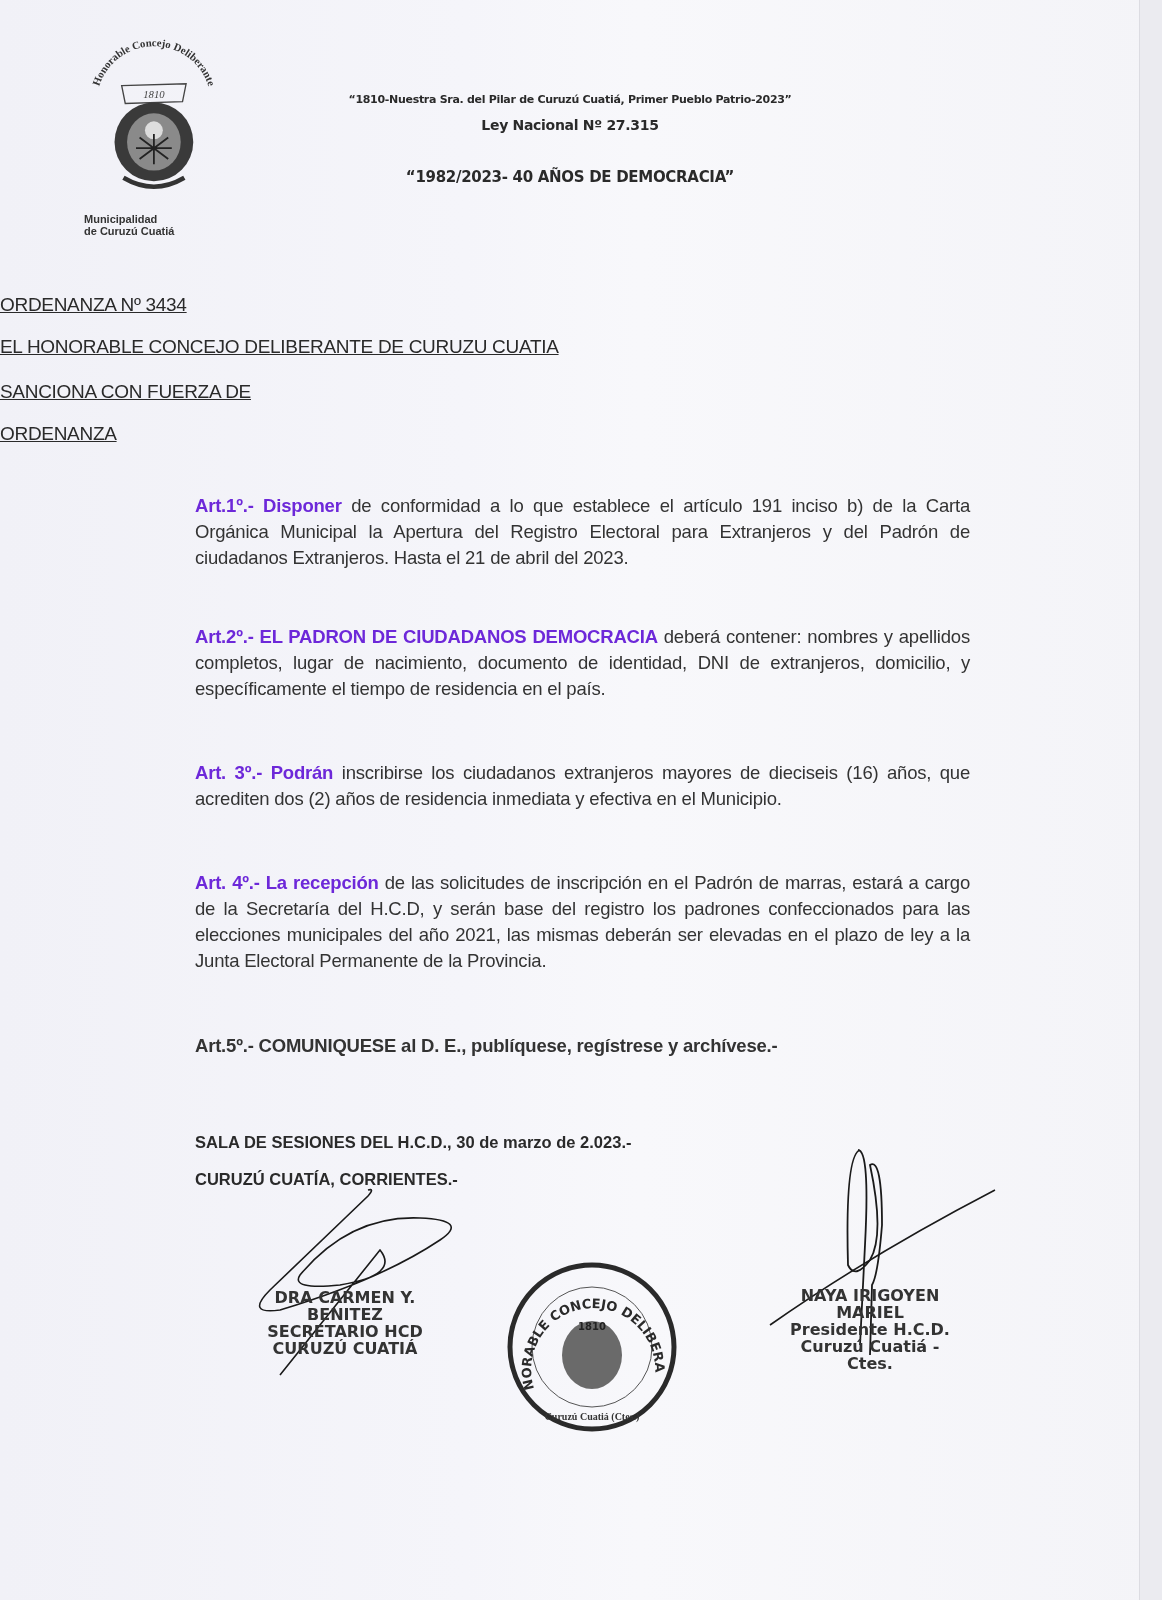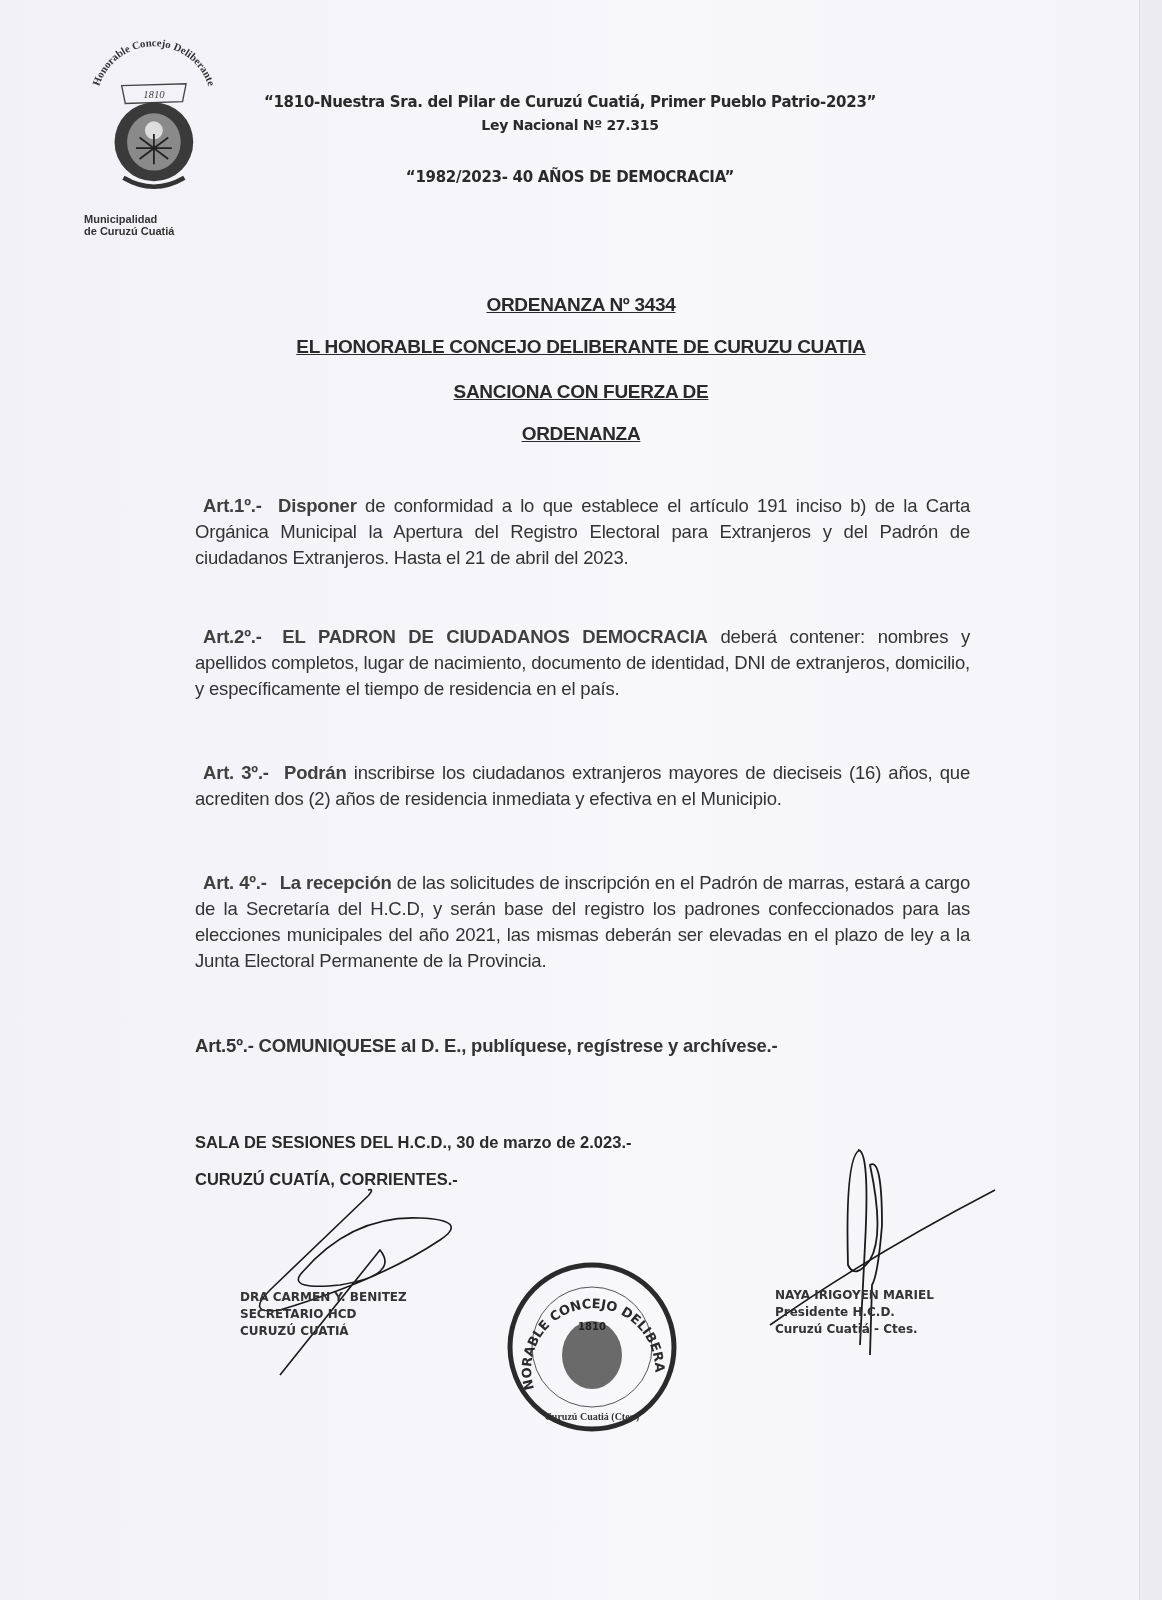--- a/index.html
+++ b/index.html
@@ -6,31 +6,31 @@
   body {
     width:1162px; height:1600px; overflow:hidden; position:relative;
     background: linear-gradient(90deg, #f1f1f7 0%, #f5f5fa 40%, #f8f8fb 55%, #f4f4f8 100%);
     font-family: "Liberation Sans", sans-serif;
     color:#222;
   }
   .page-edge { position:absolute; right:0; top:0; width:22px; height:1600px; background:#ebebf0; border-left:1px solid #dcdce2; }
   .logo { position:absolute; left:78px; top:48px; width:150px; height:190px; }
   .logo-caption { position:absolute; left:84px; top:213px; width:140px; text-align:left; font-weight:bold; font-size:11px; line-height:12px; color:#333; }
   .motto { position:absolute; left:240px; width:660px; text-align:center; font-family:"DejaVu Sans", sans-serif; font-weight:bold; color:#2a2a2a; letter-spacing:-0.3px; }
-  .motto1 { top:93px; font-size:15px; }
+  .motto1 { top:93px; font-size:11px; }
   .motto2 { top:117px; font-size:14px; }
   .motto3 { top:168px; font-size:15px; }
-  .heading { position:absolute; left:0; width:1162px; text-align:center; font-weight:bold; text-decoration:underline; font-size:19px; color:#2a2a2a; letter-spacing:-0.3px; }
+  .heading { position:absolute; left:0; width:1162px; text-align:left; font-weight:normal; text-decoration:underline; font-size:19px; color:#2a2a2a; letter-spacing:-0.3px; }
   .h1 { top:294px; } .h2 { top:336px; } .h3 { top:381px; } .h4 { top:423px; }
   .para { position:absolute; left:195px; width:775px; font-size:18.5px; line-height:26px; color:#333; text-align:justify; letter-spacing:-0.2px; }
-  .para b { color:#404040;margin-left:8px; }
+  .para b { color:#6d28d9; }
   .p1 { top:493px; } .p2 { top:624px; } .p3 { top:760px; } .p4 { top:870px; } .p5 { top:1033px; font-weight:bold; }
   .closing { position:absolute; left:195px; font-size:16.5px; font-weight:bold; color:#2a2a2a;margin-top:48px; }
   .c1 { top:1085px; } .c2 { top:1122px; }
-  .sig-block { position:absolute; font-family:"DejaVu Sans", sans-serif; font-weight:bold; font-size:12px; color:#333; line-height:17px; }
+  .sig-block { position:absolute; font-family:"DejaVu Sans", sans-serif; font-weight:bold; font-size:16px; color:#333; line-height:17px; text-align:center; }
   .sig-left { left:240px; top:1289px; width:210px; }
   .sig-right { left:775px; top:1287px; width:190px; }
   svg { position:absolute; overflow:visible; }
 </style>
 </head>
 <body>
 
 <div class="page-edge"></div>
 
 <svg class="logo" viewBox="0 0 150 190" style="left:78px;top:48px;width:150px;height:170px;">

